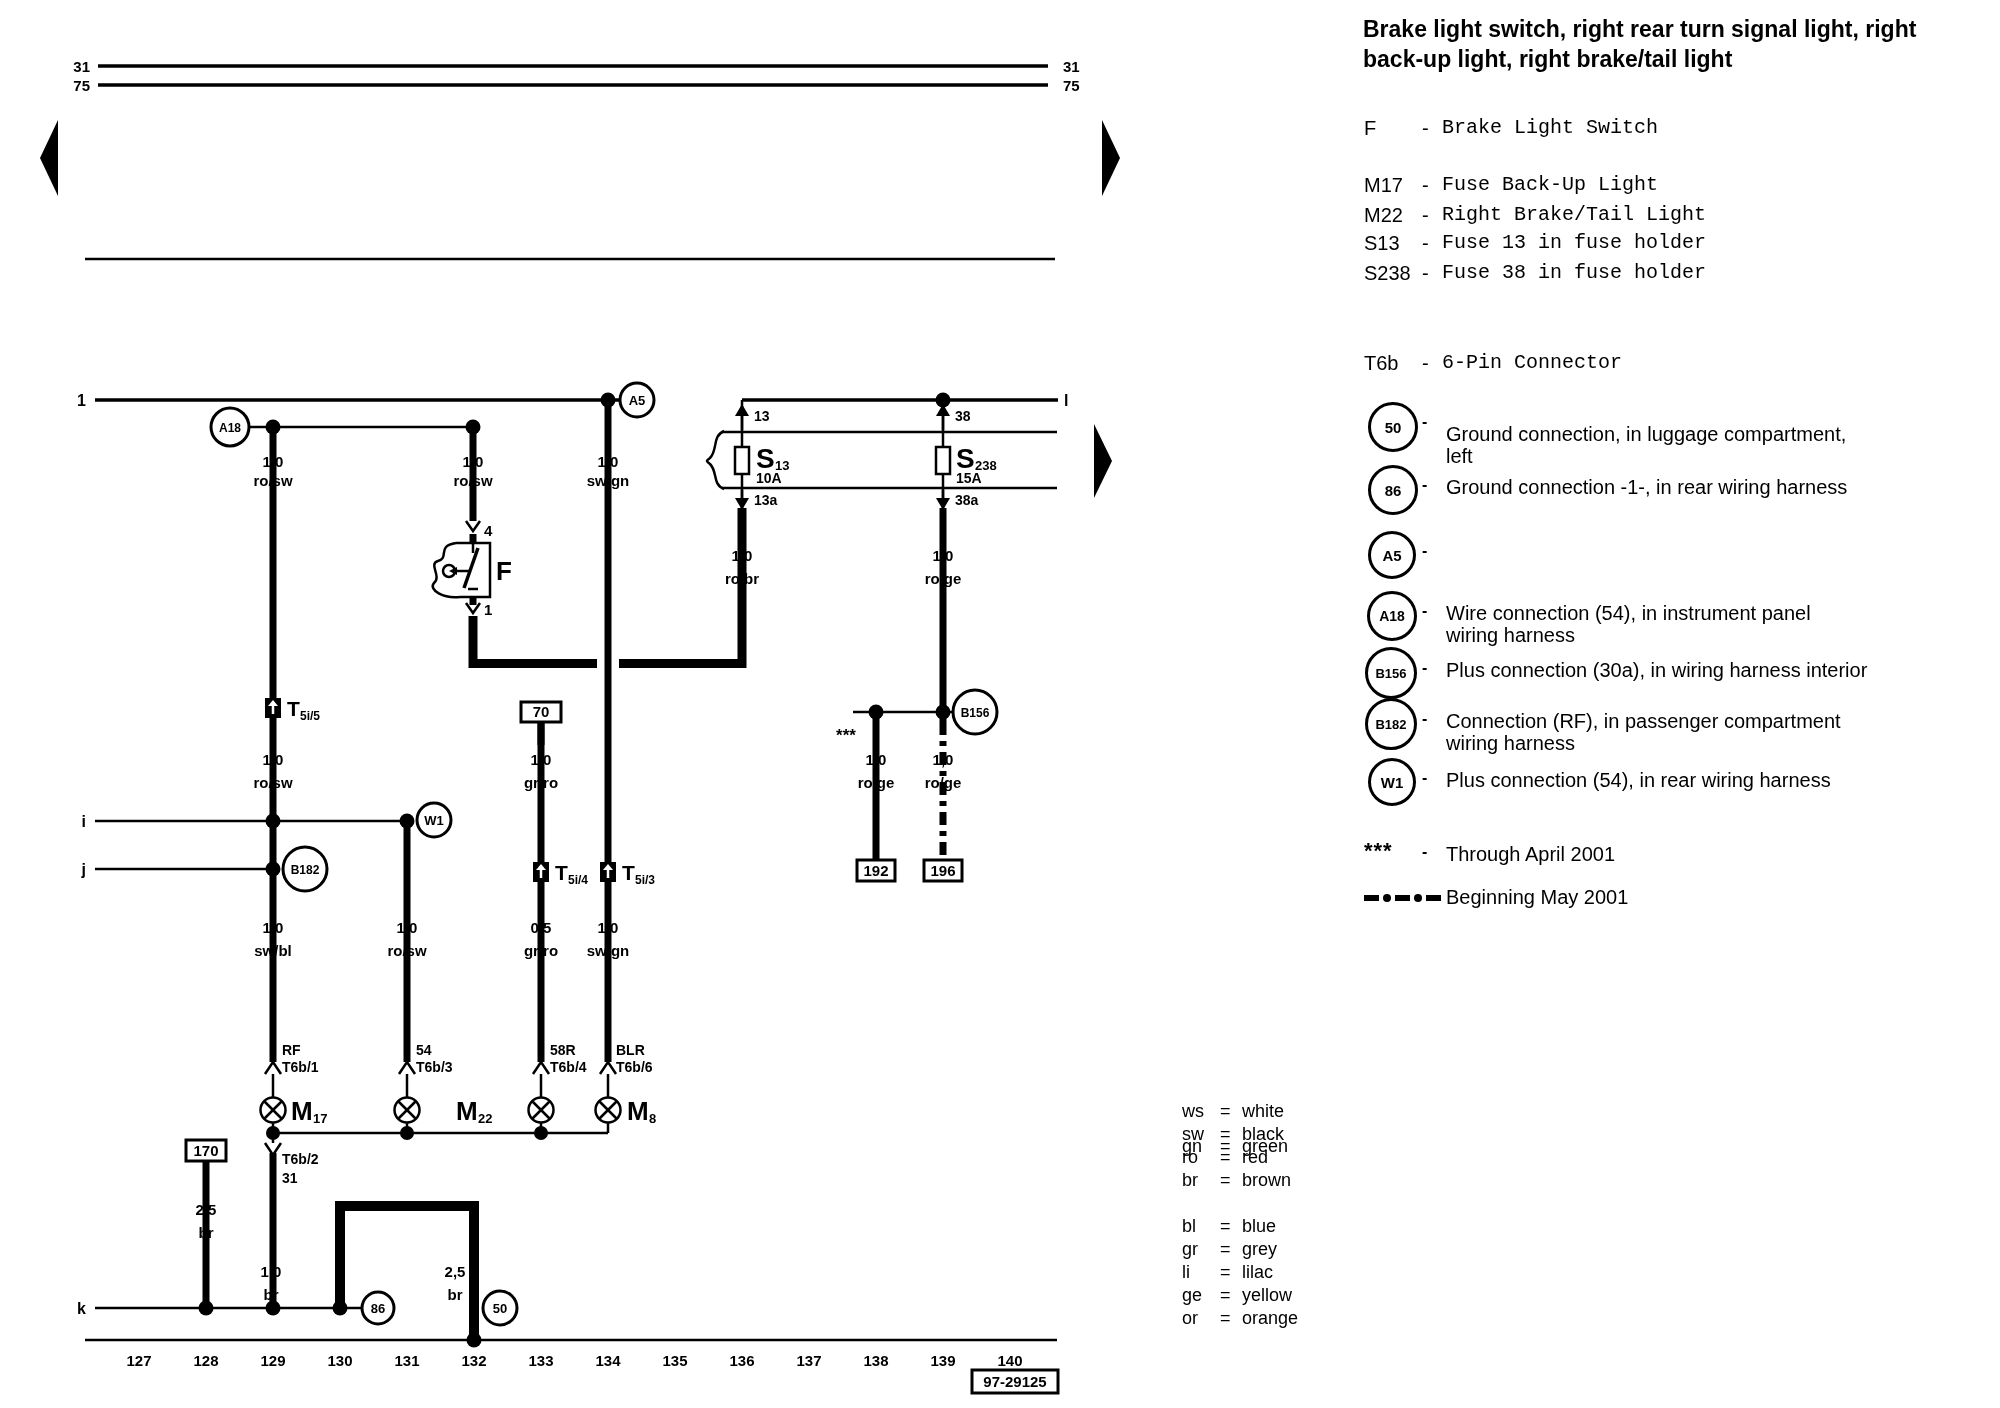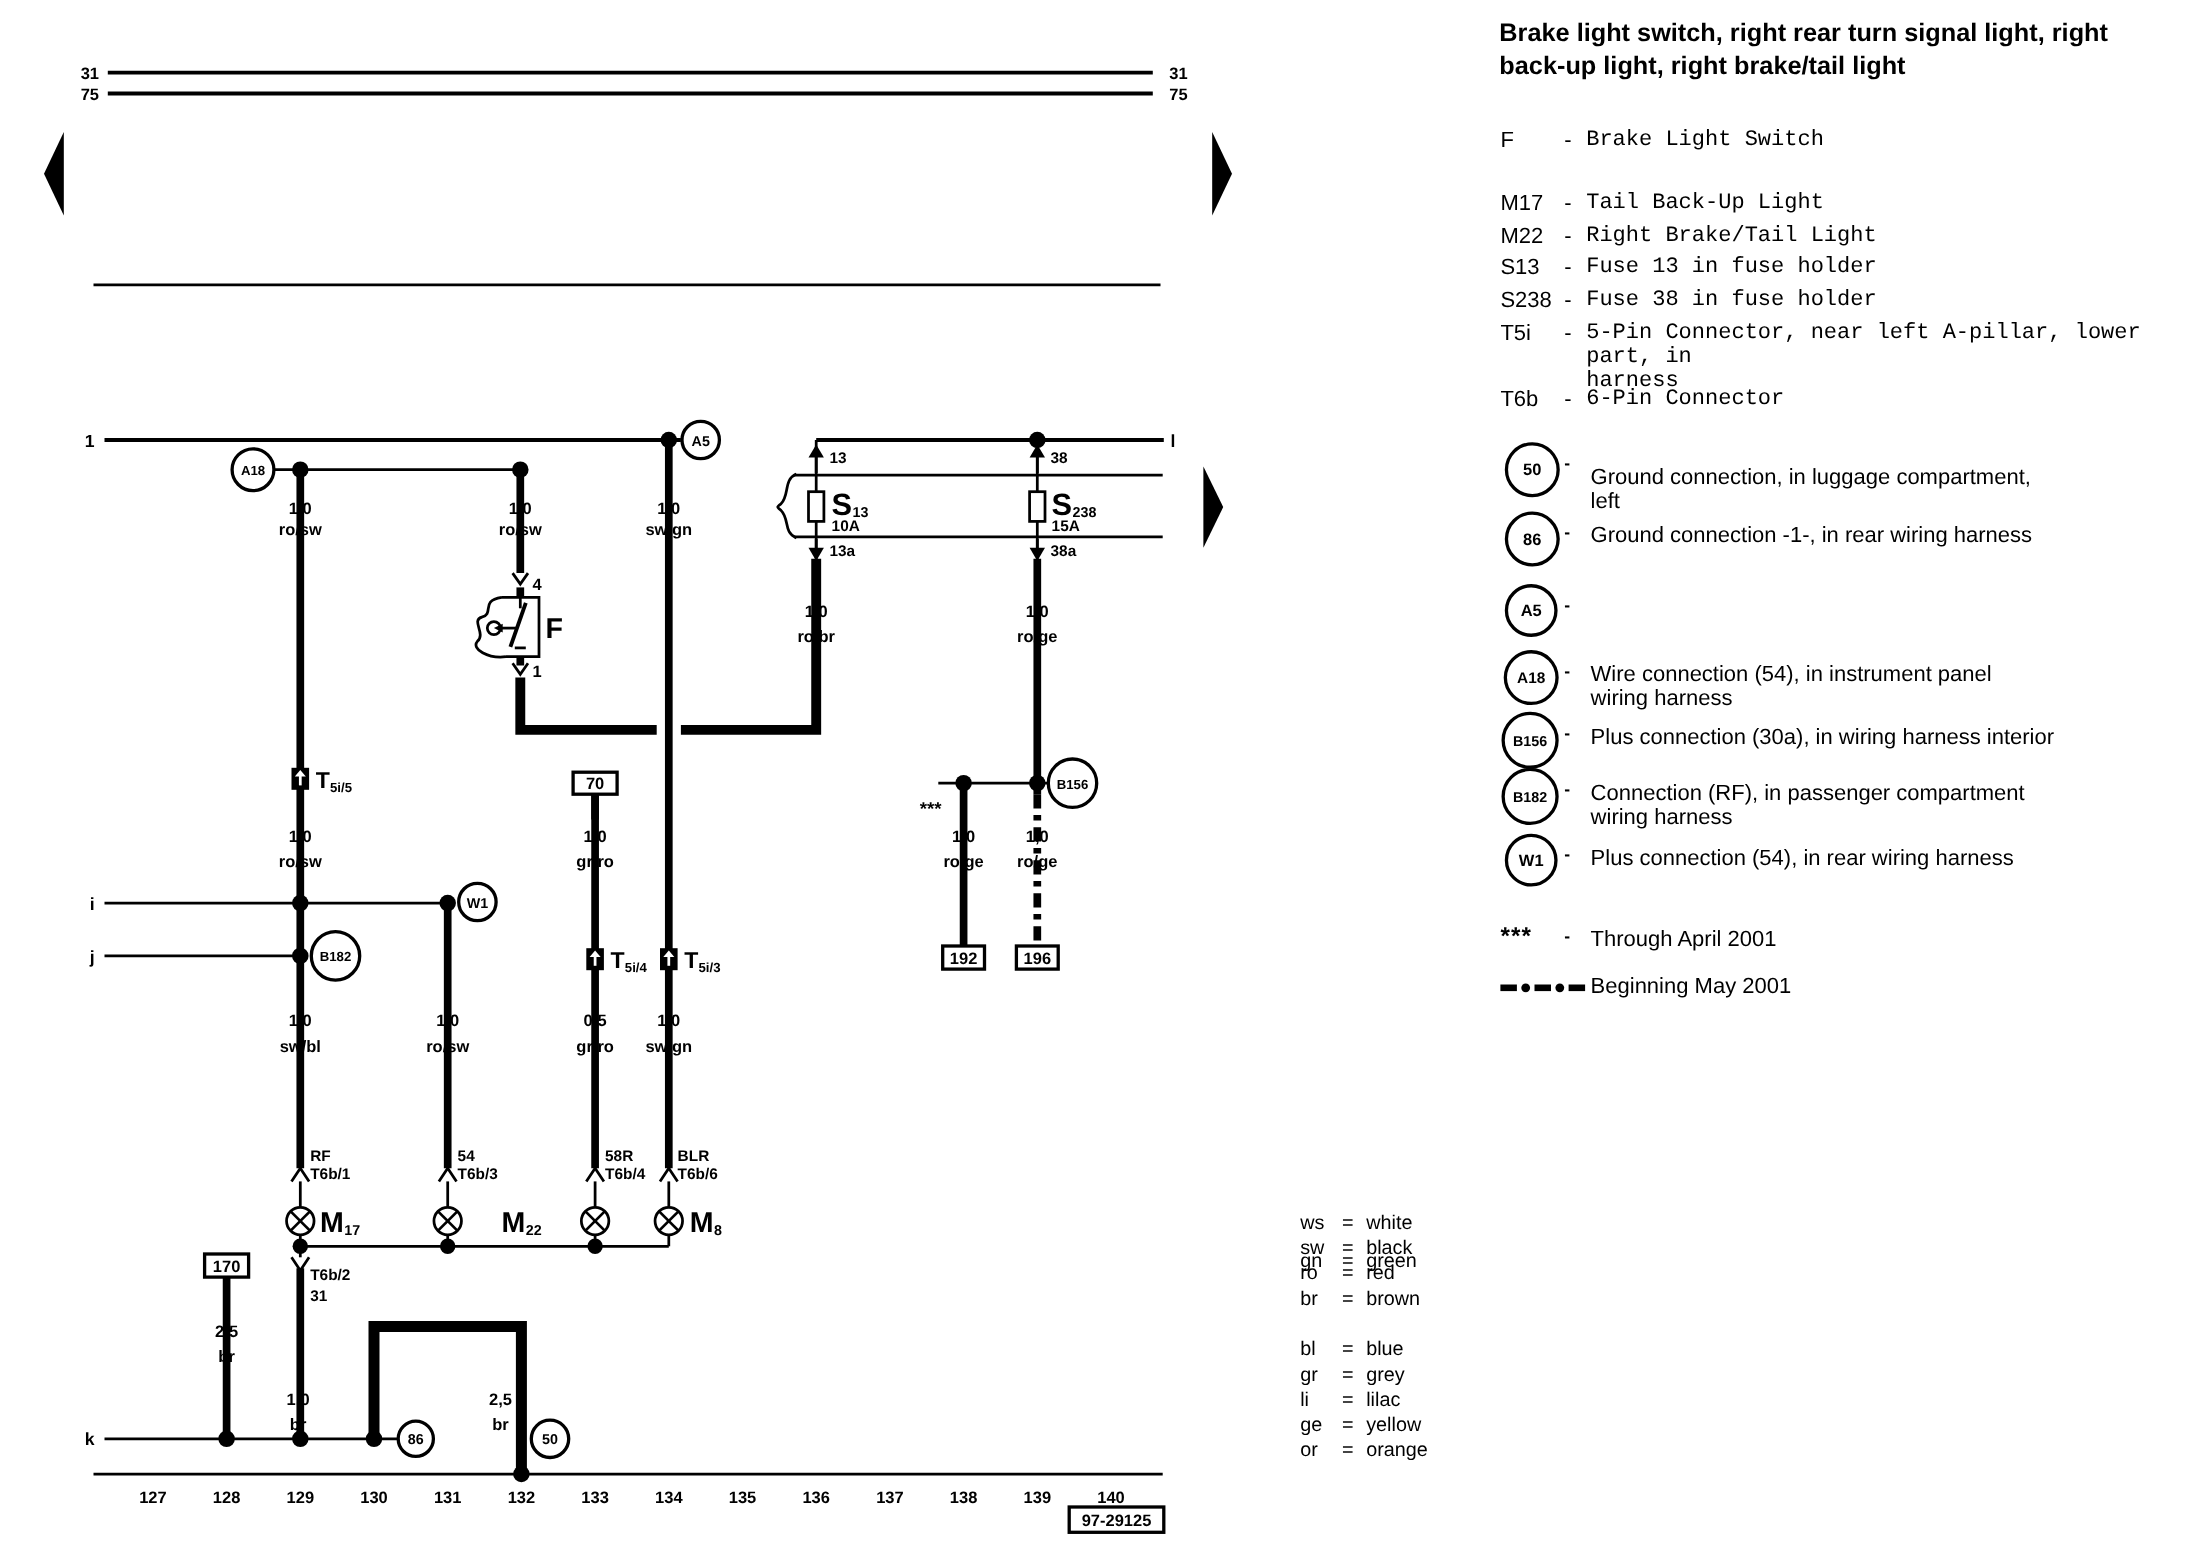--- a/index.html
+++ b/index.html
@@ -332,33 +332,30 @@
 
 <div id="title" class="abs">
   <div>Brake light switch, right rear turn signal light, right</div>
   <div>back-up light, right brake/tail light</div>
 </div>
 
 <div class="comp-row" style="top:117px">
   <span class="comp-key">F</span><span class="comp-dash">-</span><span class="comp-desc">Brake Light Switch</span>
 </div>
 <div class="comp-row" style="top:174px">
-  <span class="comp-key">M17</span><span class="comp-dash">-</span><span class="comp-desc">Tail Back-Up Light</span>
+  <span class="comp-key">M17</span><span class="comp-dash">-</span><span class="comp-desc">Fuse Back-Up Light</span>
 </div>
 <div class="comp-row" style="top:204px">
   <span class="comp-key">M22</span><span class="comp-dash">-</span><span class="comp-desc">Right Brake/Tail Light</span>
 </div>
 <div class="comp-row" style="top:232px">
   <span class="comp-key">S13</span><span class="comp-dash">-</span><span class="comp-desc">Fuse 13 in fuse holder</span>
 </div>
 <div class="comp-row" style="top:262px">
   <span class="comp-key">S238</span><span class="comp-dash">-</span><span class="comp-desc">Fuse 38 in fuse holder</span>
-</div>
-<div class="comp-row" style="top:292px">
-  <span class="comp-key">T5i</span><span class="comp-dash">-</span><span class="comp-desc"><span>5-Pin Connector, near left A-pillar, lower part, in</span><br><span>harness</span></span>
 </div>
 <div class="comp-row" style="top:352px">
   <span class="comp-key">T6b</span><span class="comp-dash">-</span><span class="comp-desc">6-Pin Connector</span>
 </div>
 
 <div class="lcircle" style="left:1368px;top:402px;width:44px;height:44px;font-size:15px">50</div>
 <div class="conn-dash" style="top:413px">-</div>
 <div class="conn-row conn-desc" style="top:423px">
   <div>Ground connection, in luggage compartment,</div>
   <div>left</div>

